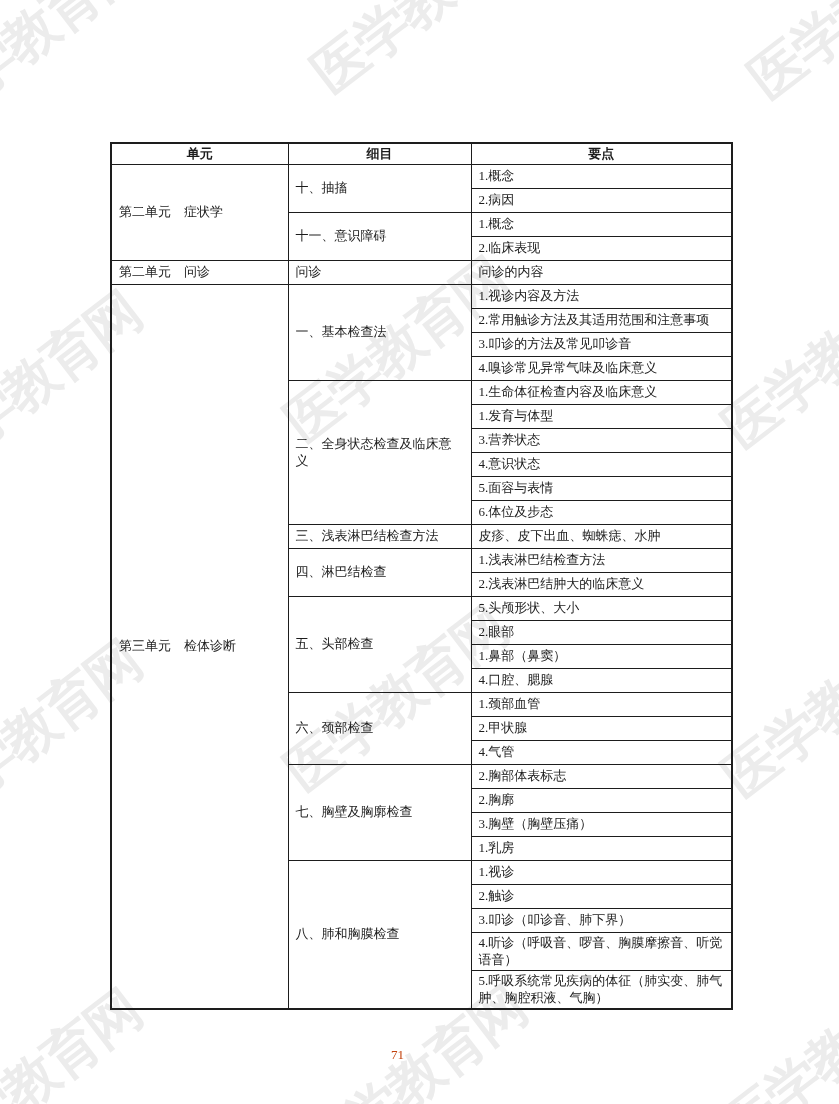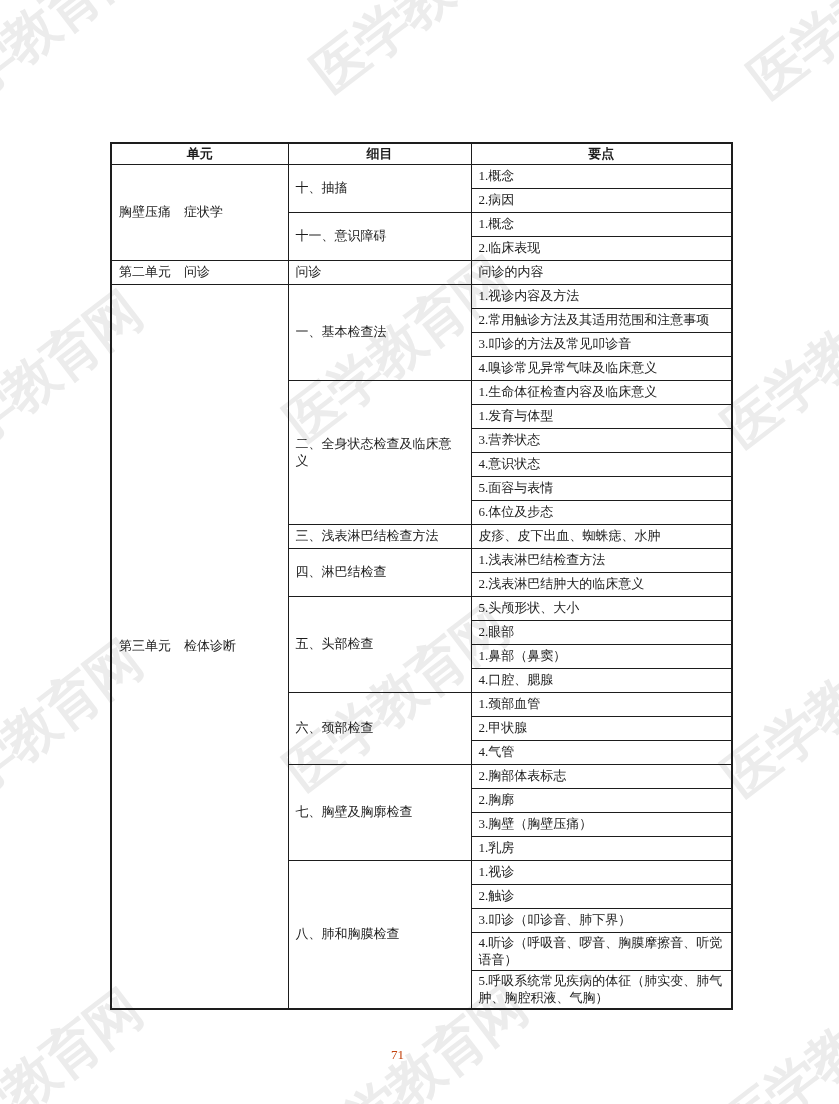--- a/index.html
+++ b/index.html
@@ -94,21 +94,21 @@
     </colgroup>
     <thead>
       <tr>
         <th>单元</th>
         <th>细目</th>
         <th>要点</th>
       </tr>
     </thead>
     <tbody id="table-body">
         <tr>
-          <td class="unit-cell" rowspan="4">胸壁压痛　症状学</td>
+          <td class="unit-cell" rowspan="4">第二单元　症状学</td>
           <td class="item-cell" rowspan="2">十、抽搐</td>
           <td class="point-cell">1.概念</td>
         </tr>
         <tr>
           <td class="point-cell">2.病因</td>
         </tr>
         <tr>
           <td class="item-cell" rowspan="2">十一、意识障碍</td>
           <td class="point-cell">1.概念</td>
         </tr>

